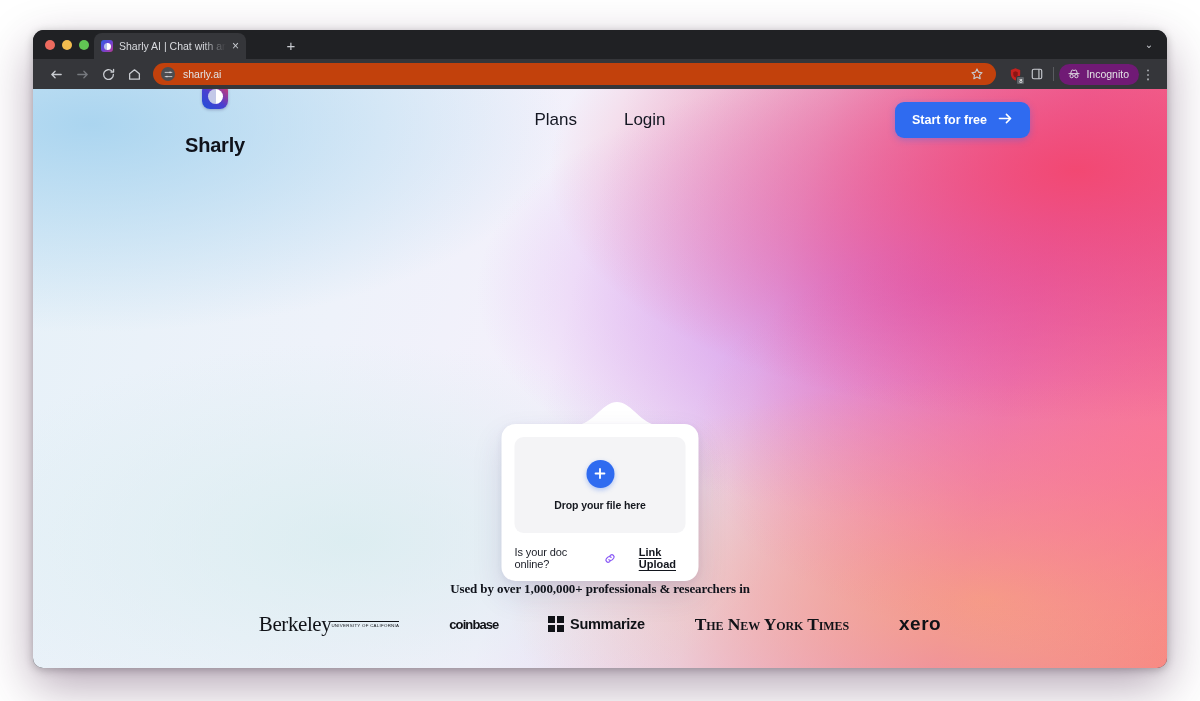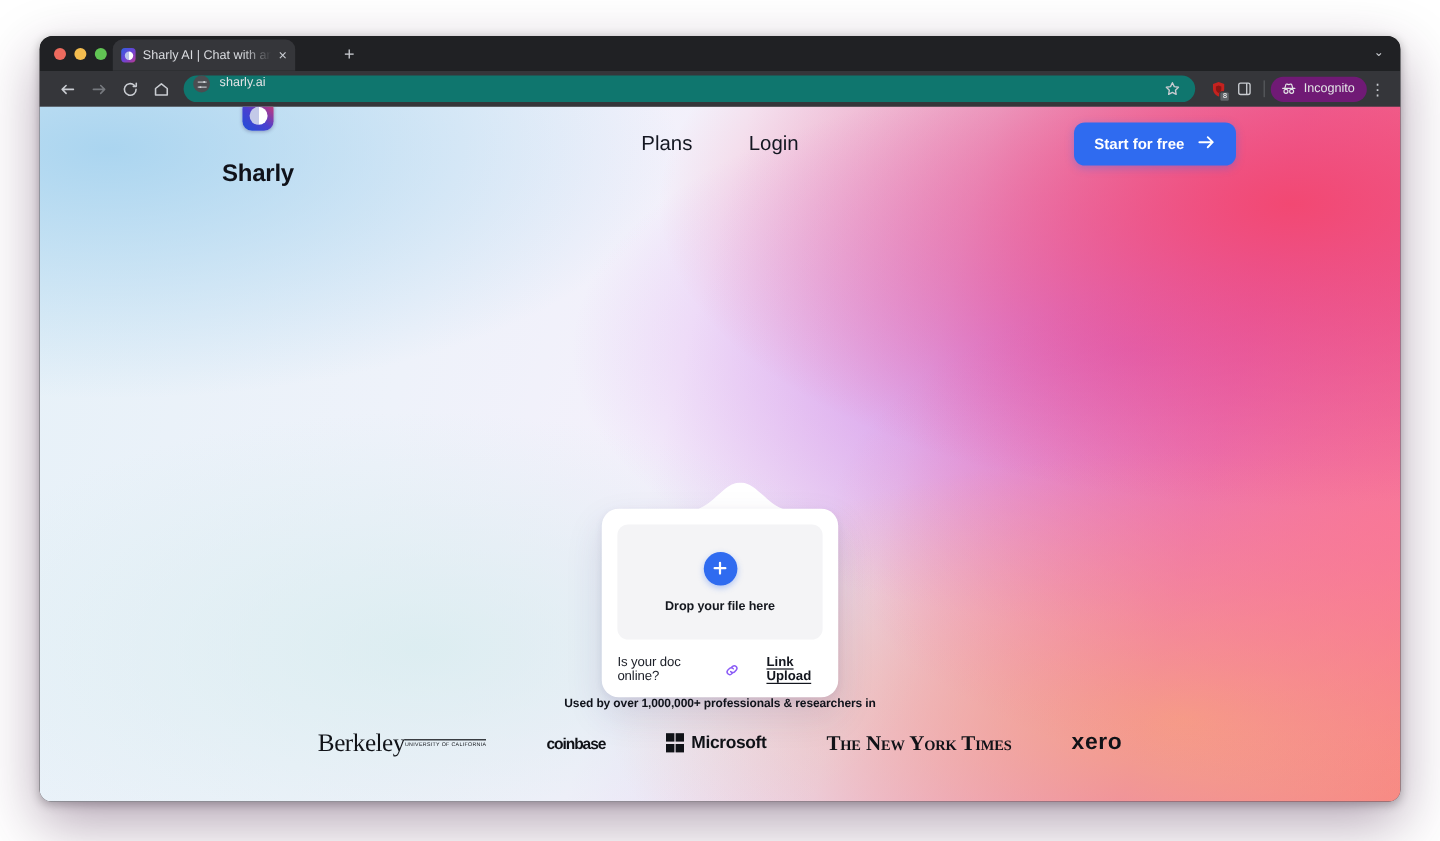--- a/index.html
+++ b/index.html
@@ -57,22 +57,22 @@
     position:absolute; right:12px; top:9px; width:12px; height:12px;
     color:#C9CCD1; font-size:10px; line-height:12px; text-align:center;
   }
 
   
   .toolbar { height:30px; background:#35363A; display:flex; align-items:center; padding:0 10px; gap:0; }
   .navbtn { width:26px; height:26px; display:flex; align-items:center; justify-content:center; color:#c9ccd1; }
   .navbtn.dim { color:#76797E; }
   .navbtn svg { display:block; }
   .omnibox {
-    flex:1; height:22px; margin:0 8px 0 6px; background:#0f766e; border-radius:11px;
-    display:flex; align-items:flex-start; padding:0 8px; gap:8px;
+    flex:1; height:22px; margin:0 8px 0 6px; background:#c2410c; border-radius:11px;
+    display:flex; align-items:center; padding:0 8px; gap:8px;
   }
   .omni-icon { width:14px; height:14px; border-radius:50%; background:#4b4d51;
                display:flex; align-items:center; justify-content:center; flex:none; }
   .omni-text { color:#E2E3E5; font-size:10.5px; }
   .omni-right { display:flex; align-items:center; gap:2px; margin-left:auto; }
   .tb-icon { width:22px; height:22px; display:flex; align-items:center; justify-content:center; color:#c9ccd1; position:relative; }
   .ext-badge {
     position:absolute; right:1px; bottom:0px; min-width:9px; height:9px; padding:0 1px;
     background:#5f6368; color:#fff; border-radius:2px; font-size:6px; line-height:9px;
     text-align:center; border:1px solid #35363A;
@@ -159,21 +159,21 @@
   }
   .foot-q { font-size:11px; color:#1b1e27; letter-spacing:-.1px; }
   .link-upload {
     font-size:11px; font-weight:700; color:#13161e; text-decoration:underline;
     text-underline-offset:2px; cursor:pointer;
   }
   .link-icon { display:flex; align-items:center; color:#8b5cf6; }
 
   
   .proof { position:absolute; left:0; right:0; top:492px; text-align:center; }
-  .proof-text { font-size:10px; font-weight:700; color:#10131b; letter-spacing:-.1px; }
+  .proof-text { font-size:13px; font-weight:700; color:#10131b; letter-spacing:-.1px;font-family:Liberation Serif, serif; }
   .logos {
     margin-top:16px; display:flex; align-items:center; justify-content:center; gap:50px;
     color:#101217;
   }
   .logo-berkeley { display:flex; flex-direction:row; align-items:center; line-height:1; }
   .logo-berkeley .bk-main {
     font-family:"Liberation Serif", serif; font-size:21px; letter-spacing:-.4px;
   }
   .logo-berkeley .bk-sub {
     font-family:"Liberation Sans", sans-serif; font-size:4.4px; letter-spacing:.28px;
@@ -343,21 +343,21 @@
 
         <div class="logo-coinbase">coinbase</div>
 
         <div class="logo-microsoft">
           <span class="ms-grid">
               <i></i>
               <i></i>
               <i></i>
               <i></i>
             </span>
-          <span class="ms-word">Microsoft</span>
+          <span class="ms-word">Summarize</span>
         </div>
 
         <div class="logo-nyt">The New York Times</div>
 
         <div class="logo-xero">xero</div>
       </div>
     </section>
 
   </div>
 </div>

